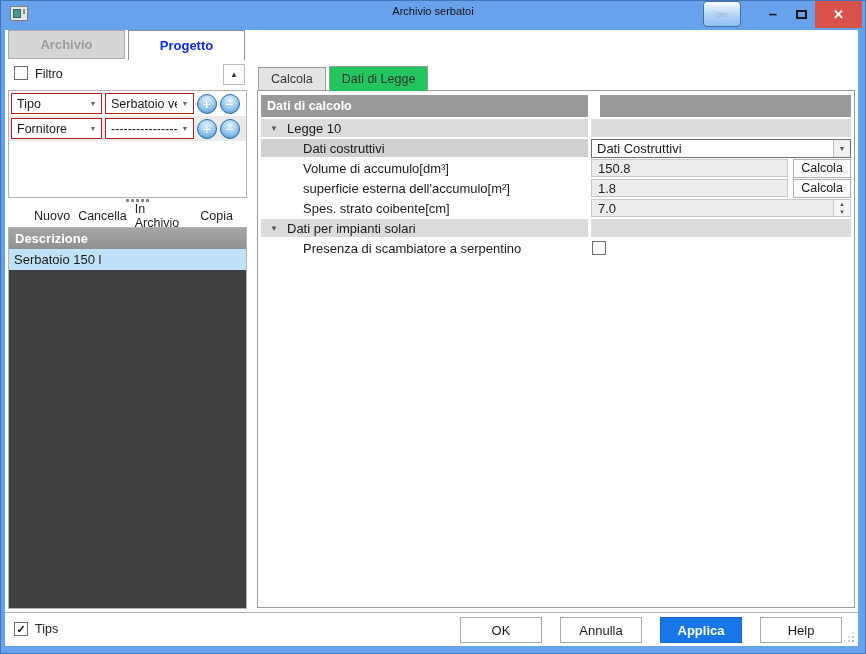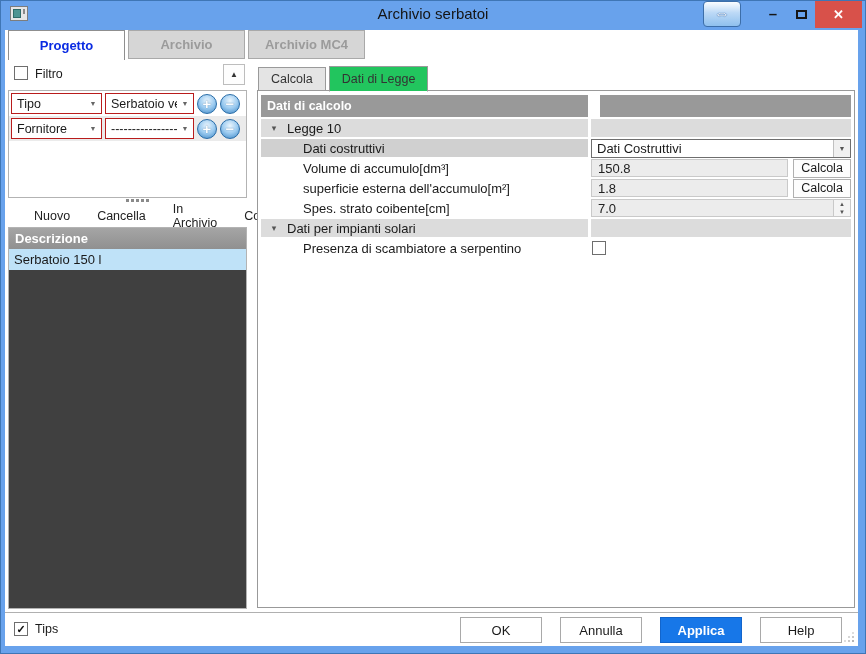--- a/index.html
+++ b/index.html
@@ -10,21 +10,21 @@
             box-shadow: inset 0 0 0 1px #3f76b5; }
 
   
   .titlebar { position: absolute; top: 0; left: 0; right: 0; height: 30px; }
   .app-icon { position: absolute; left: 10px; top: 6px; width: 18px; height: 15px;
               background: #e6e6e6; border: 1px solid #7d7d7d; }
   .app-icon .ai-pane { position: absolute; left: 2px; top: 2px; width: 8px; height: 9px;
               background: #4d9492; border: 1px solid #2e6b69; }
   .app-icon .ai-bar  { position: absolute; right: 2px; top: 2px; width: 2px; height: 5px; background: #8a8a8a; }
   .title-text { position: absolute; left: 0; right: 0; top: 5px; text-align: center;
-                font-size: 15px; color: #151515; }
+                font-size: 11px; color: #151515; }
   .tb-controls { position: absolute; top: 1px; right: 4px; display: flex; align-items: flex-start; }
   .swap-btn { width: 38px; height: 26px; margin-right: 18px; border: 1px solid #3c6ea9; border-radius: 4px;
               background: linear-gradient(#fbfdff, #bcd9f6 45%, #8fc0ee);
               display: flex; align-items: center; justify-content: center;
               color: #fff; text-shadow: 0 0 1px #2a5d9e, 0 0 1px #2a5d9e; font-size: 16px; font-weight: bold; }
   .cap { width: 28px; height: 26px; display: flex; align-items: center; justify-content: center; }
   .min-glyph { font-size: 15px; font-weight: bold; color: #161616; line-height: 10px; }
   .max-glyph { width: 11px; height: 9px; border: 2px solid #161616; background: transparent; }
   .close-btn { width: 47px; height: 27px; background: #d8514a; display: flex; align-items: center; justify-content: center;
                color: #fff; font-weight: bold; font-size: 13px; }
@@ -58,21 +58,21 @@
   .combo .c-arrow { width: 16px; text-align: center; font-size: 7px; color: #666; flex: none; }
   .combo.w1 { width: 91px; }
   .combo.w2 { width: 89px; }
   .circle-btn { width: 20px; height: 20px; border-radius: 50%; border: 1px solid #2a6da8; flex: none;
                 background: radial-gradient(circle at 50% 32%, #eaf5fd 0%, #9ccbf0 50%, #3d86c4 100%);
                 color: #fff; font-size: 15px; font-weight: bold; display: flex; align-items: center; justify-content: center;
                 line-height: 1; text-shadow: 0 0 1px #26659c; }
   .hsplit-dots { position: absolute; left: 0; right: 0; top: 139px; height: 5px; display: flex; justify-content: center; }
   .dot-row { width: 3px; height: 3px; background: #8a8a8a; box-shadow: 5px 0 0 #8a8a8a, 10px 0 0 #8a8a8a, 15px 0 0 #8a8a8a, 20px 0 0 #8a8a8a; }
   .list-toolbar { position: absolute; left: 0; right: 0; top: 145px; height: 22px; display: flex; align-items: center;
-                  justify-content: space-between; padding: 0 10px 0 22px; gap: 19px; }
+                  justify-content: space-between; padding: 0 10px 0 22px; }
   .tool-btn { font-size: 12.5px; color: #222; padding: 2px 4px; }
   .list-box { position: absolute; left: 0; right: 0; top: 167px; bottom: 3px; border: 1px solid #b3b3b3; background: #404040; overflow: hidden; }
   .list-header { height: 21px; background: linear-gradient(#a5a5a5, #909090); color: #fff; font-weight: bold; font-size: 13px;
                  display: flex; align-items: center; padding-left: 6px; }
   .list-row { height: 21px; display: flex; align-items: center; padding-left: 5px; font-size: 13px; }
   .list-row.selected { background: #bfe2f8; }
 
   
   .vsplit { position: absolute; left: 244px; top: 270px; width: 6px; height: 30px; }
   .vdot { width: 4px; height: 3px; background: #8a8a8a;
@@ -146,23 +146,22 @@
       </div>
       <div class="close-btn">
         <span>✕</span>
       </div>
     </div>
   </div>
 
   <div class="dlg-body">
 
     <div class="main-tabs">
+      <div class="main-tab">Archivio</div>
       <div class="main-tab active">Progetto</div>
-      <div class="main-tab">Archivio</div>
-      <div class="main-tab">Archivio MC4</div>
     </div>
 
     <div class="content">
 
       <div class="left-panel">
         <div class="filter-row">
           <span class="cb"></span>
           <span class="filter-label">Filtro</span>
           <div class="collapse-btn">
             <span>▲</span>

